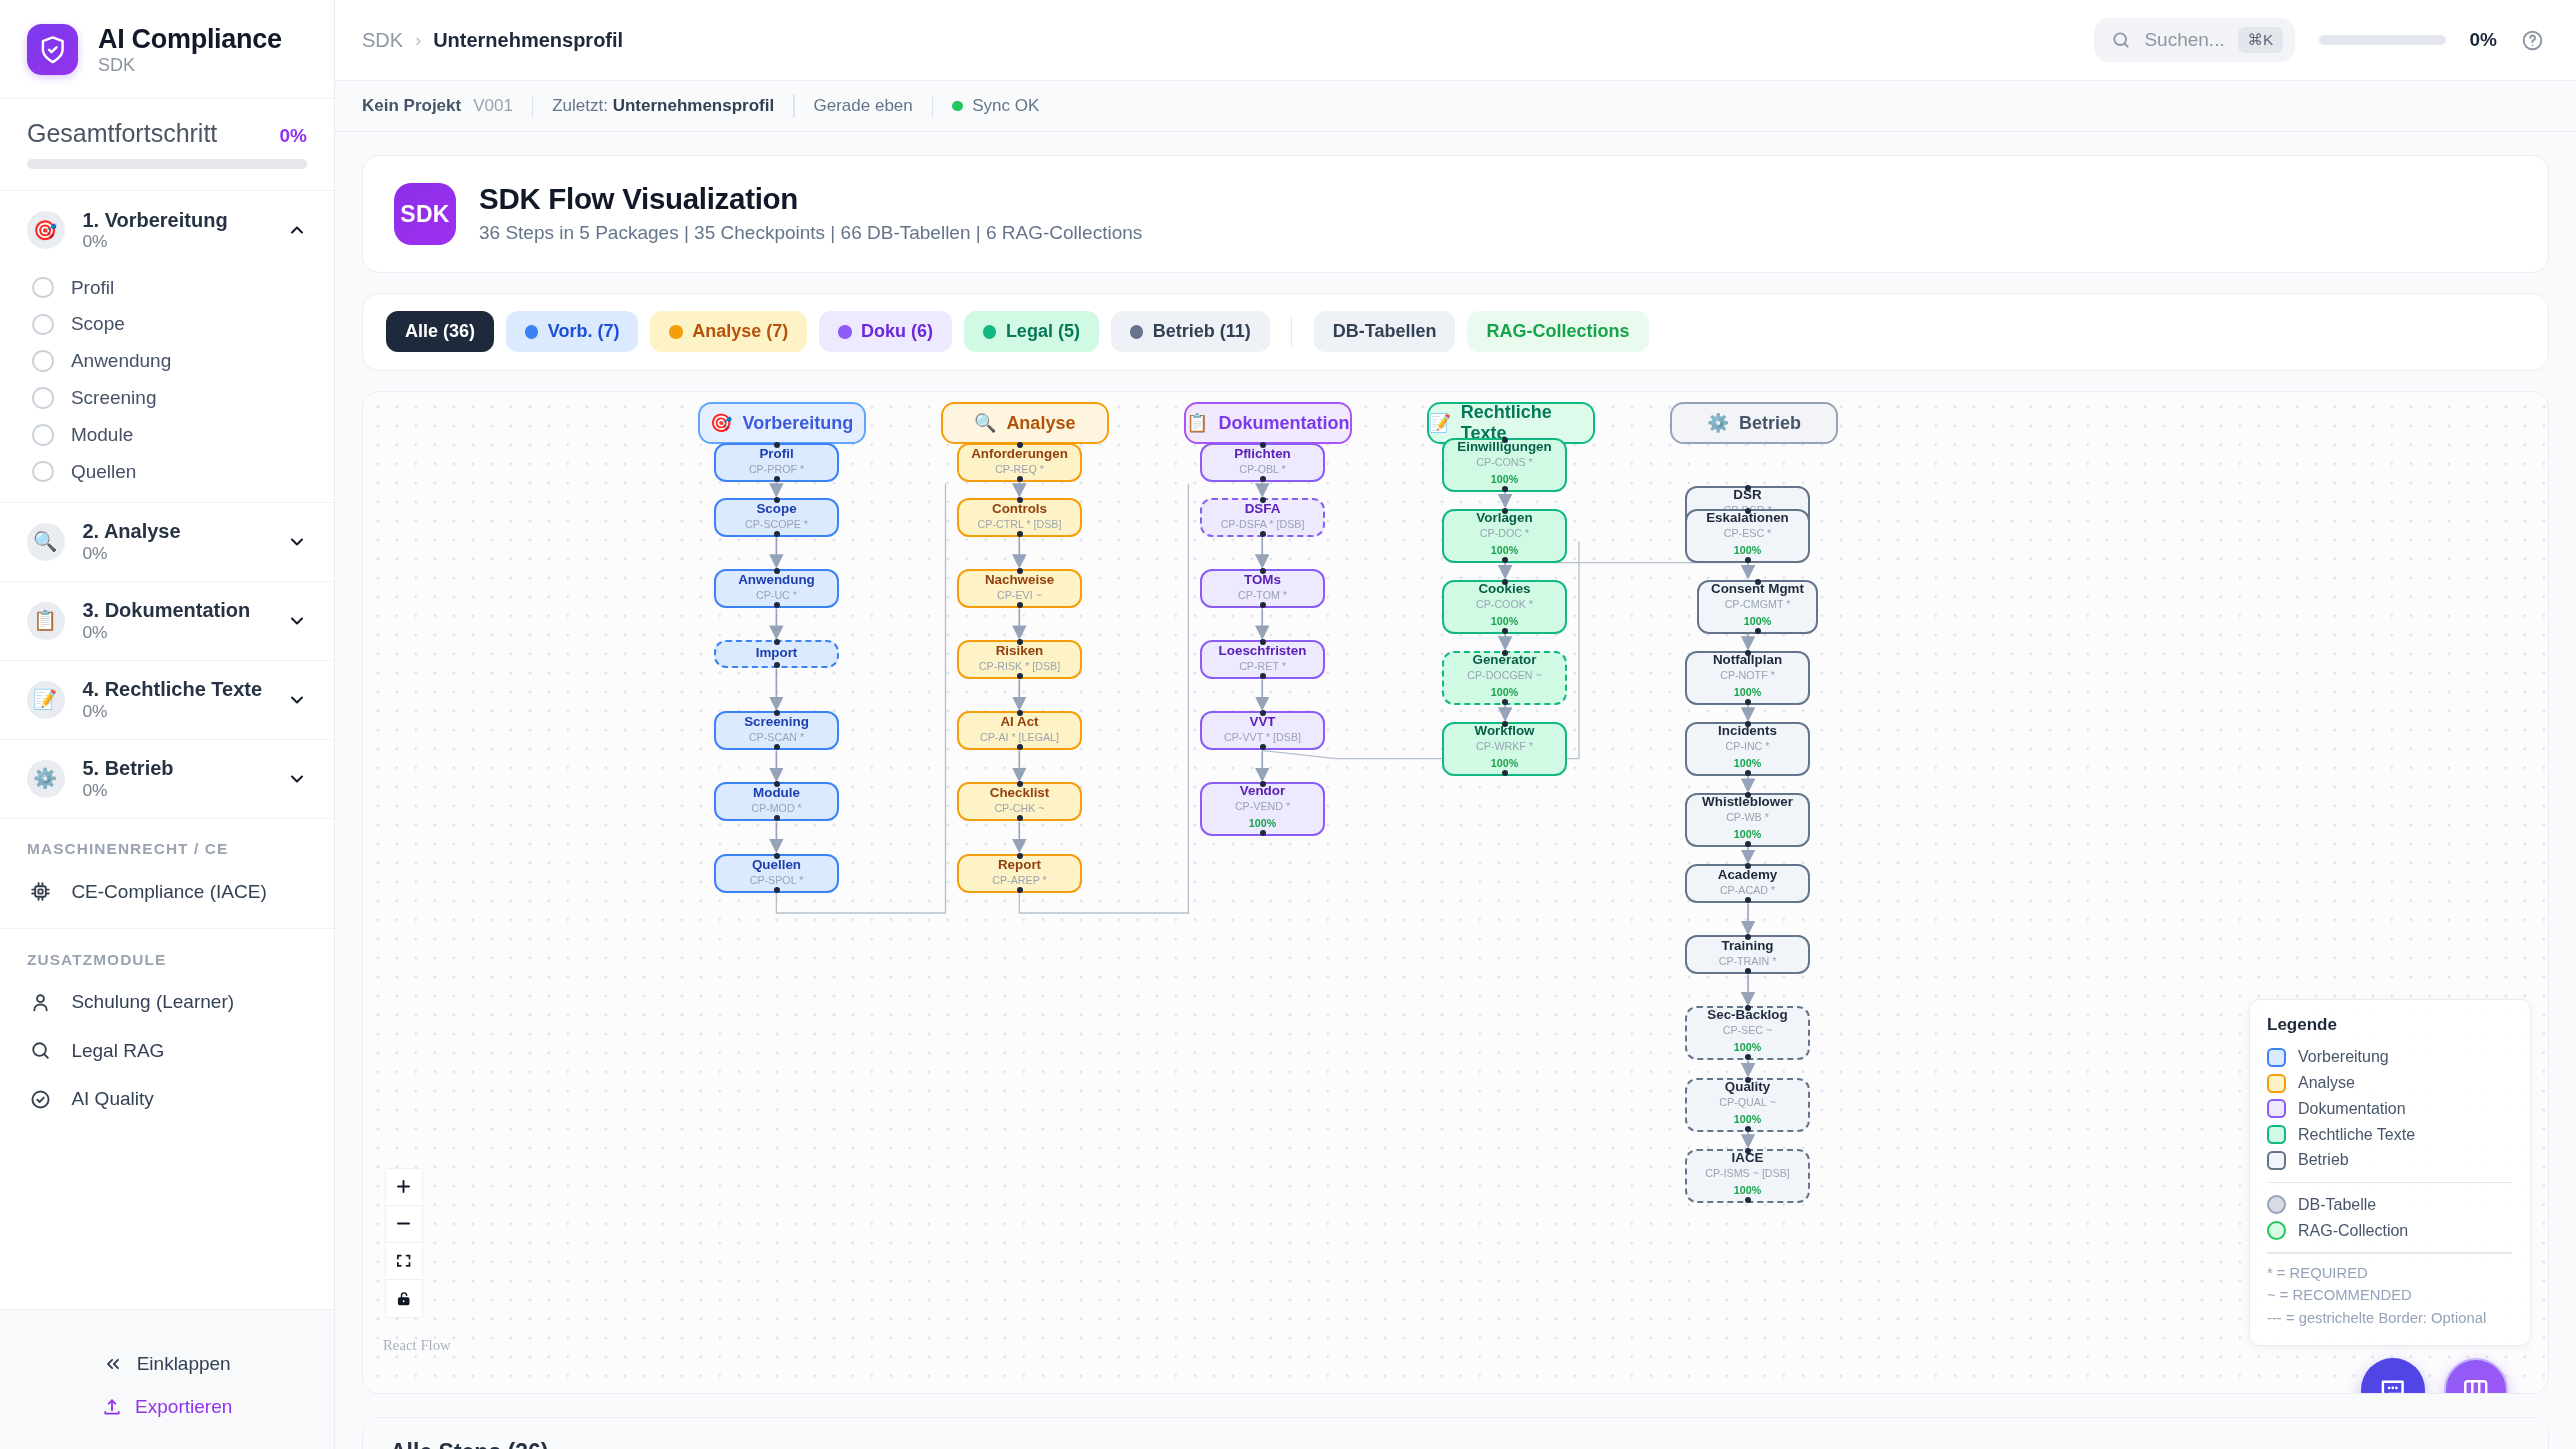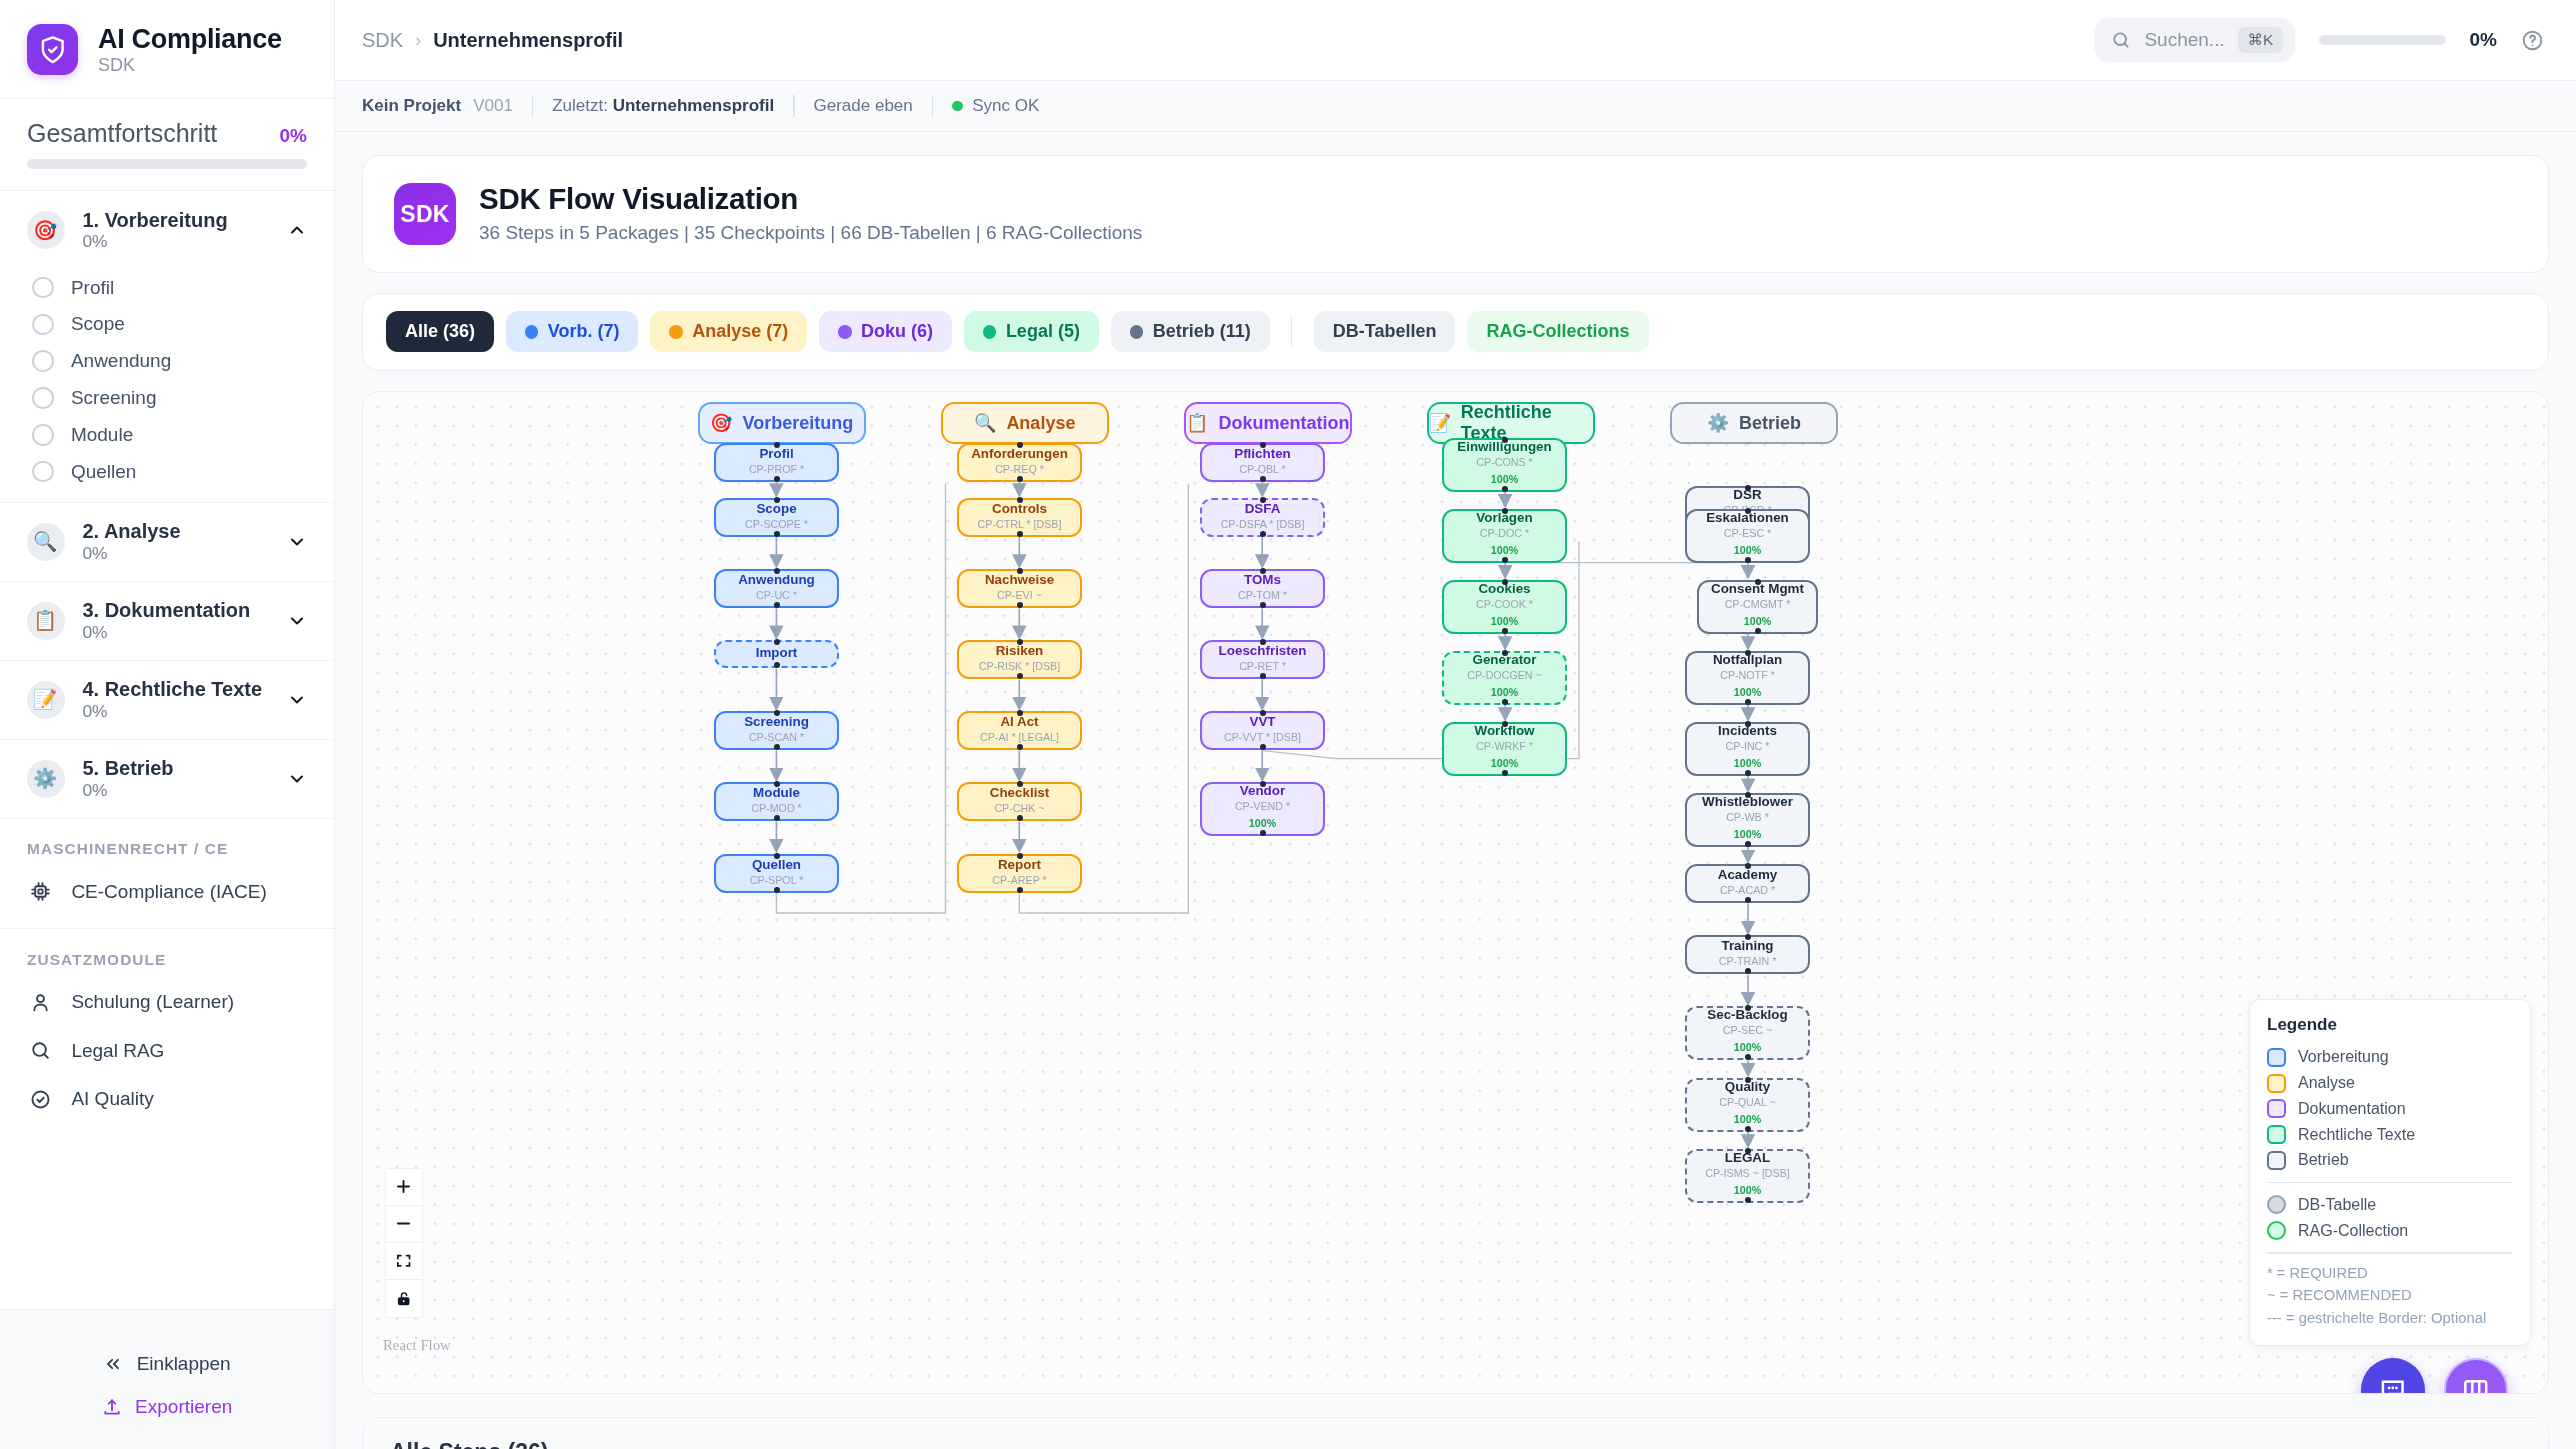--- a/index.html
+++ b/index.html
@@ -762,21 +762,21 @@
             <div class="node" style="left: 1322px; top: 686px; width: 125px; height: 54px; background: rgb(241, 245, 249); border-color: rgb(100, 116, 139); border-style: dashed;">
               <span class="dot t"></span>
                  <span class="n-title" style="color:#1e293b">Quality</span>
               <span class="n-code">CP-QUAL ~</span>
               <span class="n-pct">100%</span>
                          <span class="n-bar"></span>
               <span class="dot b"></span>
             </div>
             <div class="node" style="left: 1322px; top: 757px; width: 125px; height: 54px; background: rgb(241, 245, 249); border-color: rgb(100, 116, 139); border-style: dashed;">
               <span class="dot t"></span>
-                 <span class="n-title" style="color:#1e293b">LEGAL</span>
+                 <span class="n-title" style="color:#1e293b">IACE</span>
               <span class="n-code">CP-ISMS ~ [DSB]</span>
               <span class="n-pct">100%</span>
                          <span class="n-bar"></span>
               <span class="dot b"></span>
             </div>
           </div>
 
         <div class="legend">
           <h4>Legende</h4>
           <div id="lg-cats">

